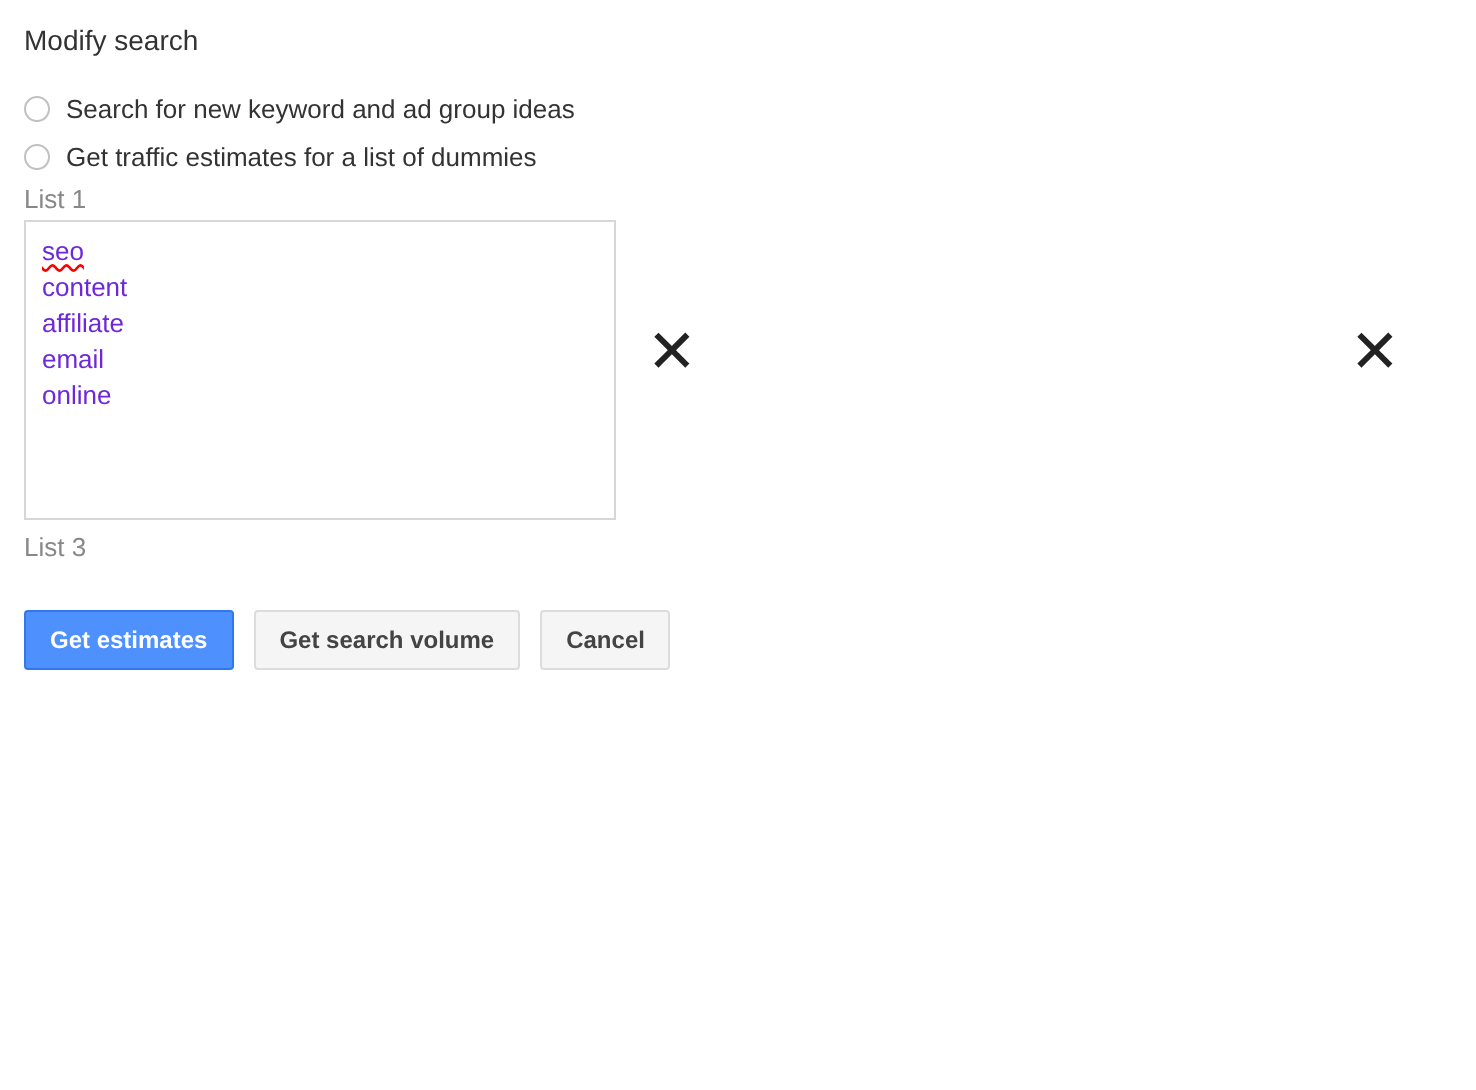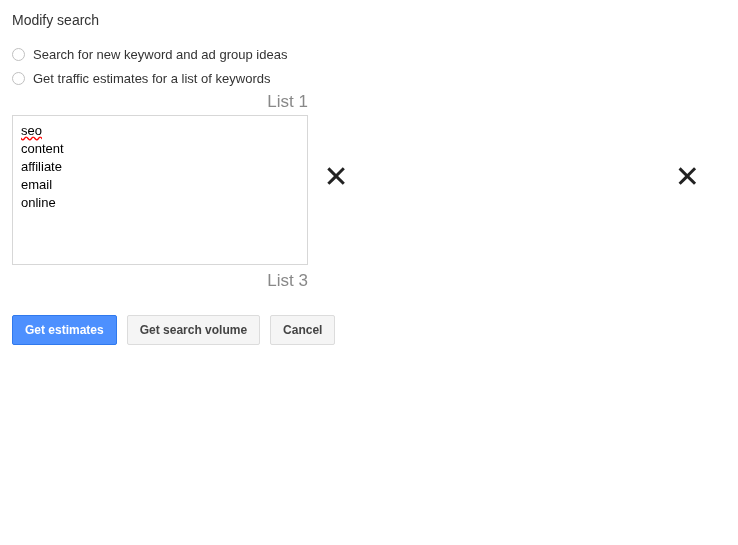--- a/index.html
+++ b/index.html
@@ -52,32 +52,31 @@
     display: flex;
     flex-wrap: wrap;
     gap: 0;
   }
   .list-block {
     width: 296px;
     margin-bottom: 6px;
   }
   .list-label {
     color: #888;
-    font-size: 17px;
+    font-size: 13px;
     margin-bottom: 3px;
-    text-align: right;
   }
   .list-box {
     border: 1px solid #d7d7d7;
     width: 296px;
     height: 150px;
     padding: 6px 8px;
     font-size: 13px;
     line-height: 18px;
-    color: #000000;
+    color: #6d28d9;
     white-space: pre;
     overflow: hidden;
     font-family: Arial, sans-serif;
     resize: none;
   }
   .list-box .spell {
     text-decoration: underline wavy red;
     text-decoration-skip-ink: none;
   }
   .multiply {
@@ -129,21 +128,21 @@
 
 <div class="title">Modify search</div>
 
 <div class="radio-group">
   <div class="radio-row">
     <span class="radio"></span>
     <span class="radio-label">Search for new keyword and ad group ideas</span>
   </div>
   <div class="radio-row">
     <span class="radio"></span>
-    <span class="radio-label">Get traffic estimates for a list of keywords</span>
+    <span class="radio-label">Get traffic estimates for a list of dummies</span>
   </div>
 </div>
 
 <div class="lists-area">
 
   <div class="list-block">
     <div class="list-label">List 1</div>
     <div class="list-box" id="list1box"><span class="spell">seo</span>
 content
 affiliate

